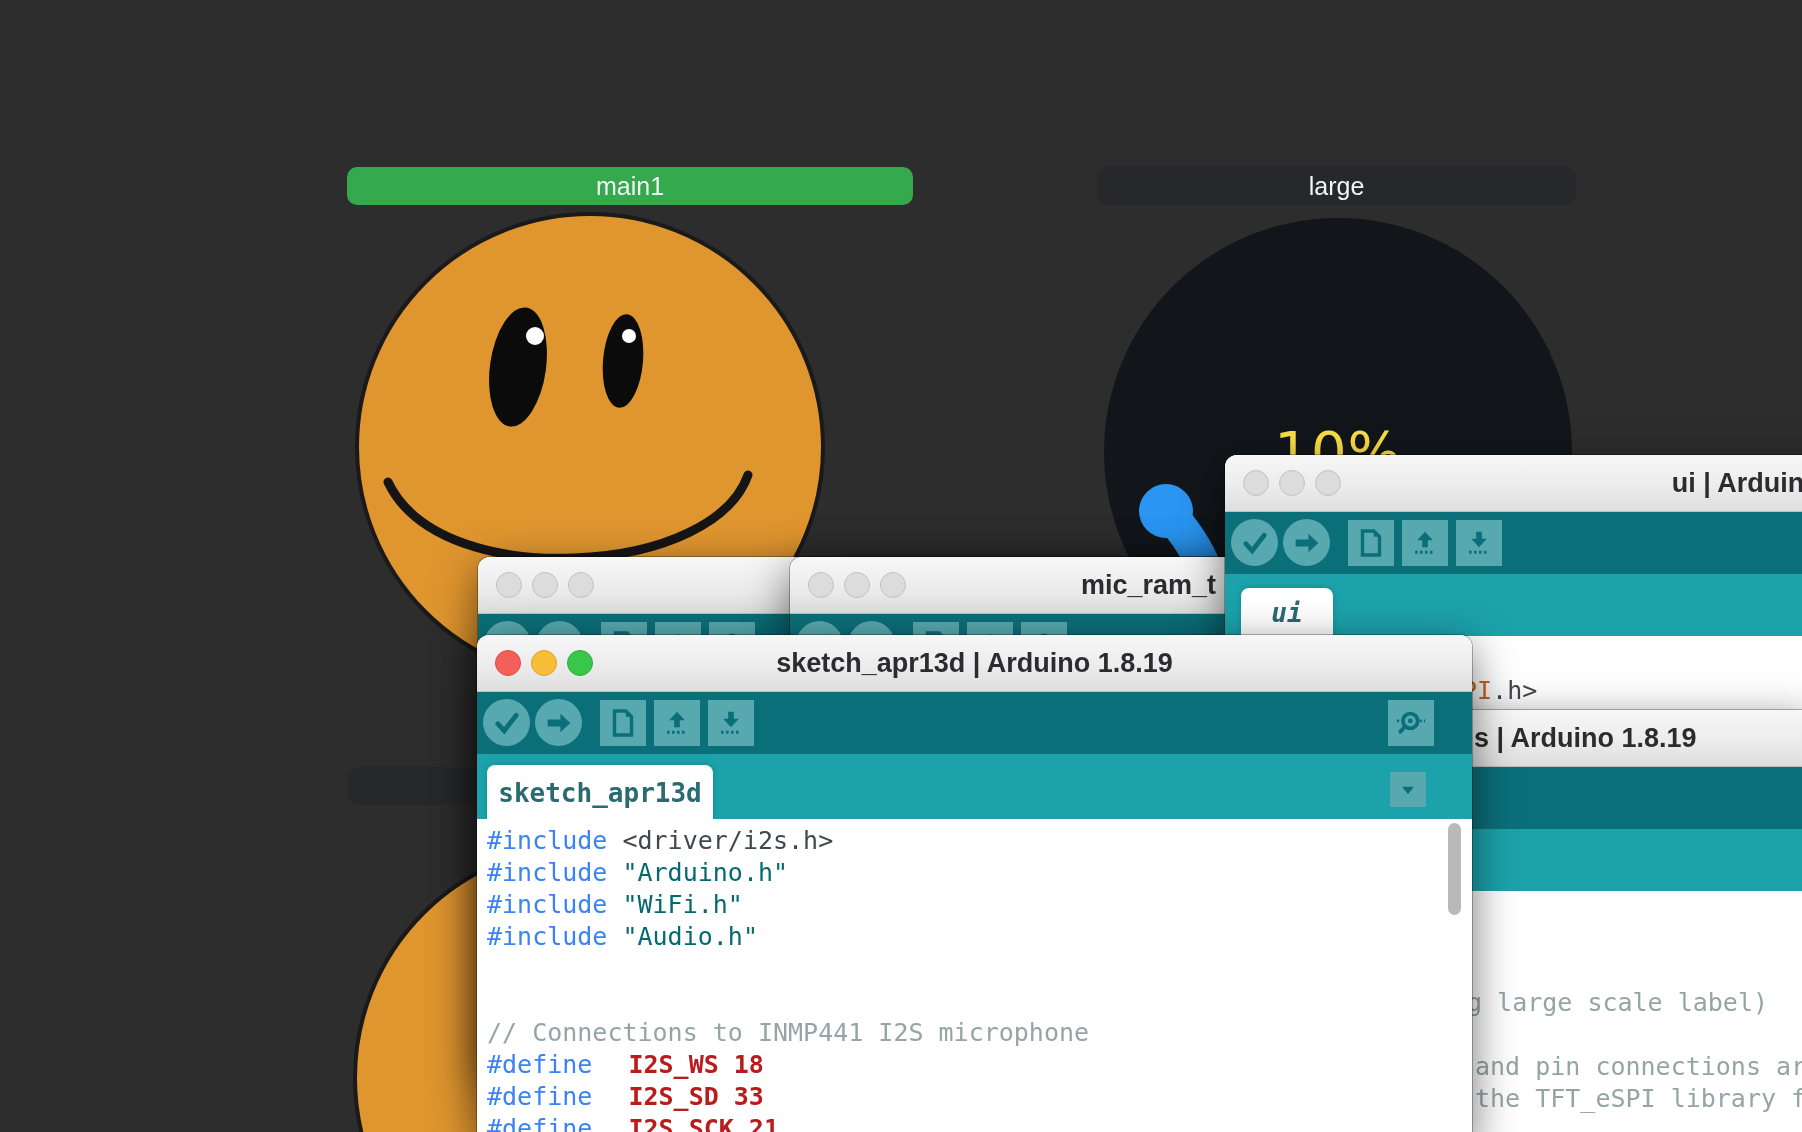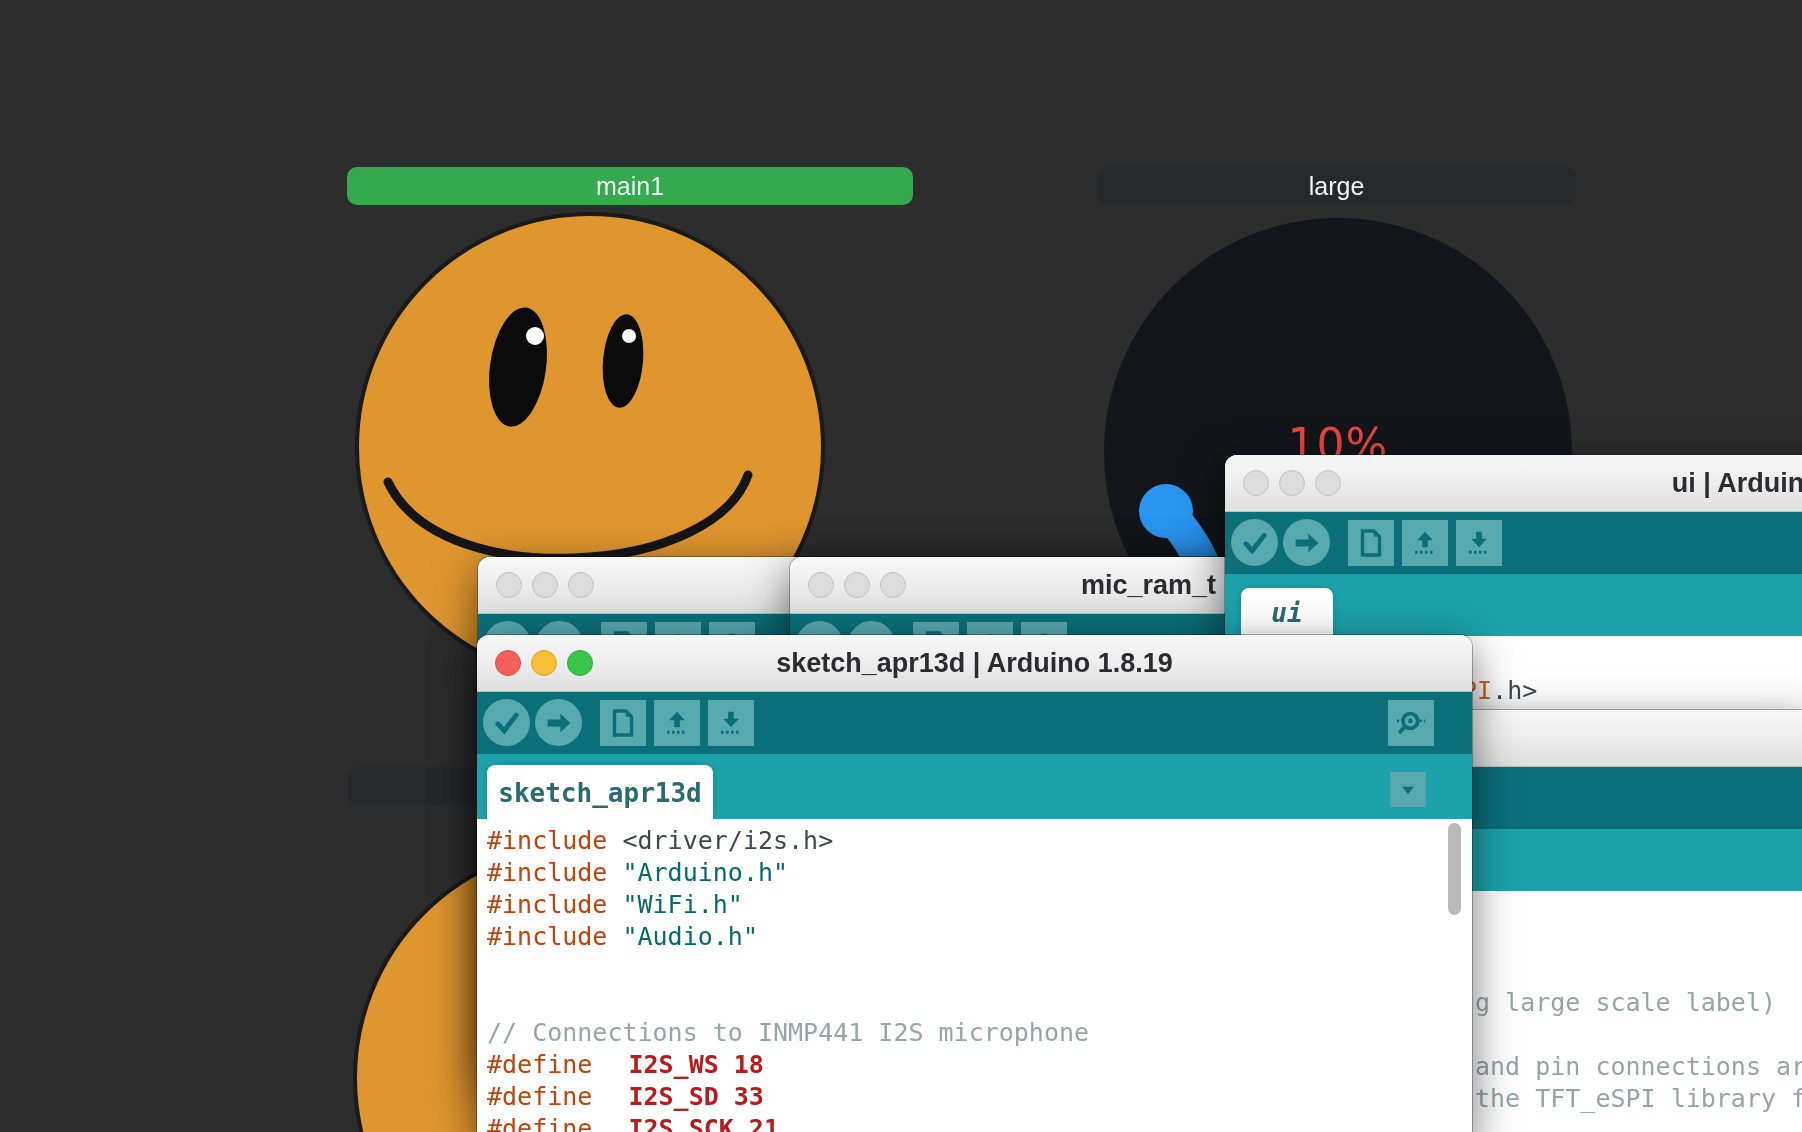--- a/index.html
+++ b/index.html
@@ -5,21 +5,21 @@
   html,body{margin:0;padding:0;}
   body{width:1802px;height:1132px;overflow:hidden;position:relative;
        background:#2d2d2e;font-family:"Liberation Sans",sans-serif;}
 
   
   .widget-bar{position:absolute;height:38px;border-radius:10px;
       color:#f2f3f4;font-size:25px;line-height:38px;text-align:center;}
   .bar-green{background:#35a94d;}
   .bar-dark{background:#26282b;}
   .widget-svg{position:absolute;}
-  .gauge-label{position:absolute;color:#ef4444;font-size:44px;letter-spacing:1px;
+  .gauge-label{position:absolute;color:#fde047;font-size:56px;letter-spacing:1px;
       font-family:"DejaVu Sans",sans-serif;}
 
   
   .win{position:absolute;border-radius:12px 12px 10px 10px;
        box-shadow:0 12px 44px rgba(0,0,0,.55), 0 0 0 1px rgba(0,0,0,.28);
        overflow:hidden;background:#fff;}
   .titlebar{height:56px;position:relative;
        background:linear-gradient(#f7f7f7,#ececec 55%,#dedede);
        border-bottom:1px solid #bfbfbf;}
   .lights{position:absolute;left:18px;top:15px;display:flex;gap:10px;}
@@ -47,21 +47,21 @@
        box-shadow:0 0 6px rgba(0,0,0,.18);}
   .dd-btn{position:absolute;right:46px;top:18px;width:36px;height:35px;
        background:#57a9af;display:flex;align-items:center;justify-content:center;}
   .dd-btn svg{width:26px;height:26px;}
   .content{position:relative;background:#fff;}
 
   
   .code{font-family:"DejaVu Sans Mono",monospace;font-size:25px;line-height:32px;
         padding:6px 0 0 10px;white-space:pre;}
   .code-line{height:32px;}
-  .tok-pre{color:#c2410c;}
+  .tok-pre{color:#3b82f6;}
   .tok-plain{color:#40484d;}
   .tok-def{color:#b91c1c;font-weight:700;margin-left:21px;}
   .tok-str{color:#056970;}
   .tok-com{color:#95a5a6;}
   .tok-orange{color:#d4651f;}
   .frag{position:absolute;font-family:"DejaVu Sans Mono",monospace;font-size:25px;white-space:pre;}
   .frag.gray{color:#95a5a6;}
   .scroll-thumb{position:absolute;width:13px;border-radius:7px;background:#b9b9b9;}
 </style>
 </head>
@@ -230,25 +230,26 @@
   </div>
 </div>
 
 <div class="win" style="left:1150px;top:710px;width:665px;height:430px;">
   <div class="titlebar">
     <div class="lights">
       <span class="light"></span>
       <span class="light"></span>
       <span class="light"></span>
     </div>
+    <div class="wtitle abs" style="left:324px;">s | Arduino 1.8.19</div>
   </div>
   <div class="toolbar"></div>
   <div class="tabbar"></div>
   <div class="content" style="height:250px;">
-    <div class="frag gray" style="left:325px;top:97px;">g large scale label)</div>
+    <div class="frag gray" style="left:317px;top:97px;">g large scale label)</div>
     <div class="frag gray" style="left:325px;top:161px;">and pin connections are</div>
     <div class="frag gray" style="left:325px;top:193px;">the TFT_eSPI library fol</div>
   </div>
 </div>
 
 <div class="win" style="left:477px;top:635px;width:995px;height:510px;">
   <div class="titlebar">
     <div class="lights">
       <span class="light red"></span>
       <span class="light yellow"></span>

